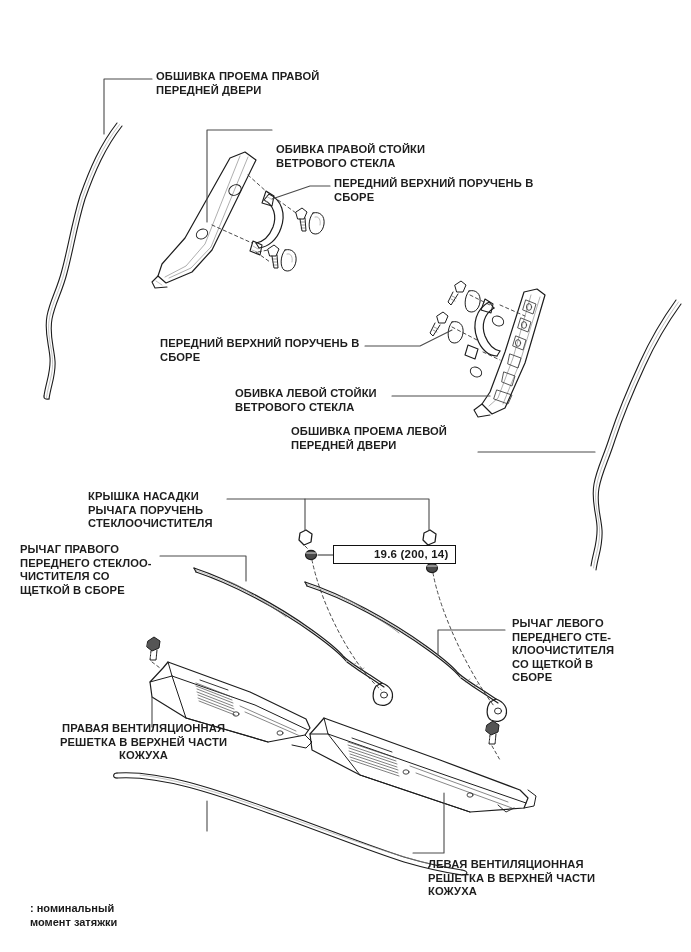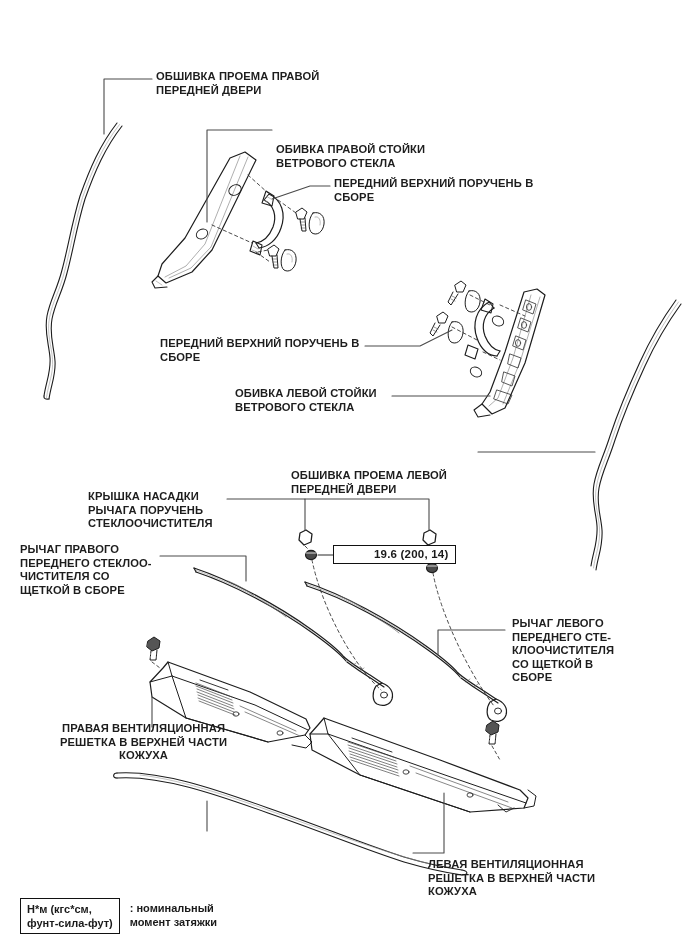--- a/index.html
+++ b/index.html
@@ -322,21 +322,21 @@
 
   <div class="lbl" style="left:334px;top:177px;">ПЕРЕДНИЙ ВЕРХНИЙ ПОРУЧЕНЬ В
 СБОРЕ</div>
 
   <div class="lbl" style="left:160px;top:337px;">ПЕРЕДНИЙ ВЕРХНИЙ ПОРУЧЕНЬ В
 СБОРЕ</div>
 
   <div class="lbl" style="left:235px;top:387px;">ОБИВКА ЛЕВОЙ СТОЙКИ
 ВЕТРОВОГО СТЕКЛА</div>
 
-  <div class="lbl" style="left:291px;top:469px;">ОБШИВКА ПРОЕМА ЛЕВОЙ
+  <div class="lbl" style="left:291px;top:425px;">ОБШИВКА ПРОЕМА ЛЕВОЙ
 ПЕРЕДНЕЙ ДВЕРИ</div>
 
   <div class="lbl" style="left:88px;top:490px;">КРЫШКА НАСАДКИ
 РЫЧАГА ПОРУЧЕНЬ
 СТЕКЛООЧИСТИТЕЛЯ</div>
 
   <div class="lbl" style="left:20px;top:543px;">РЫЧАГ ПРАВОГО
 ПЕРЕДНЕГО СТЕКЛОО-
 ЧИСТИТЕЛЯ СО
 ЩЕТКОЙ В СБОРЕ</div>
@@ -352,19 +352,17 @@
 КОЖУХА</div>
 
   <div class="lbl" style="left:428px;top:838px;margin-top:20px;">ЛЕВАЯ ВЕНТИЛЯЦИОННАЯ
 РЕШЕТКА В ВЕРХНЕЙ ЧАСТИ
 КОЖУХА</div>
 
 
   <div class="torque" style="left:333px;top:545px;padding-left:40px;">19.6 (200, 14)</div>
 
   <div class="legend" style="left:20px;top:898px;">
-    <div class="box">Н*м (кгс*см,
-фунт-сила-фут)</div>
     <div class="txt">: номинальный
 момент затяжки</div>
   </div>
 
 </div>
 
 </body></html>

